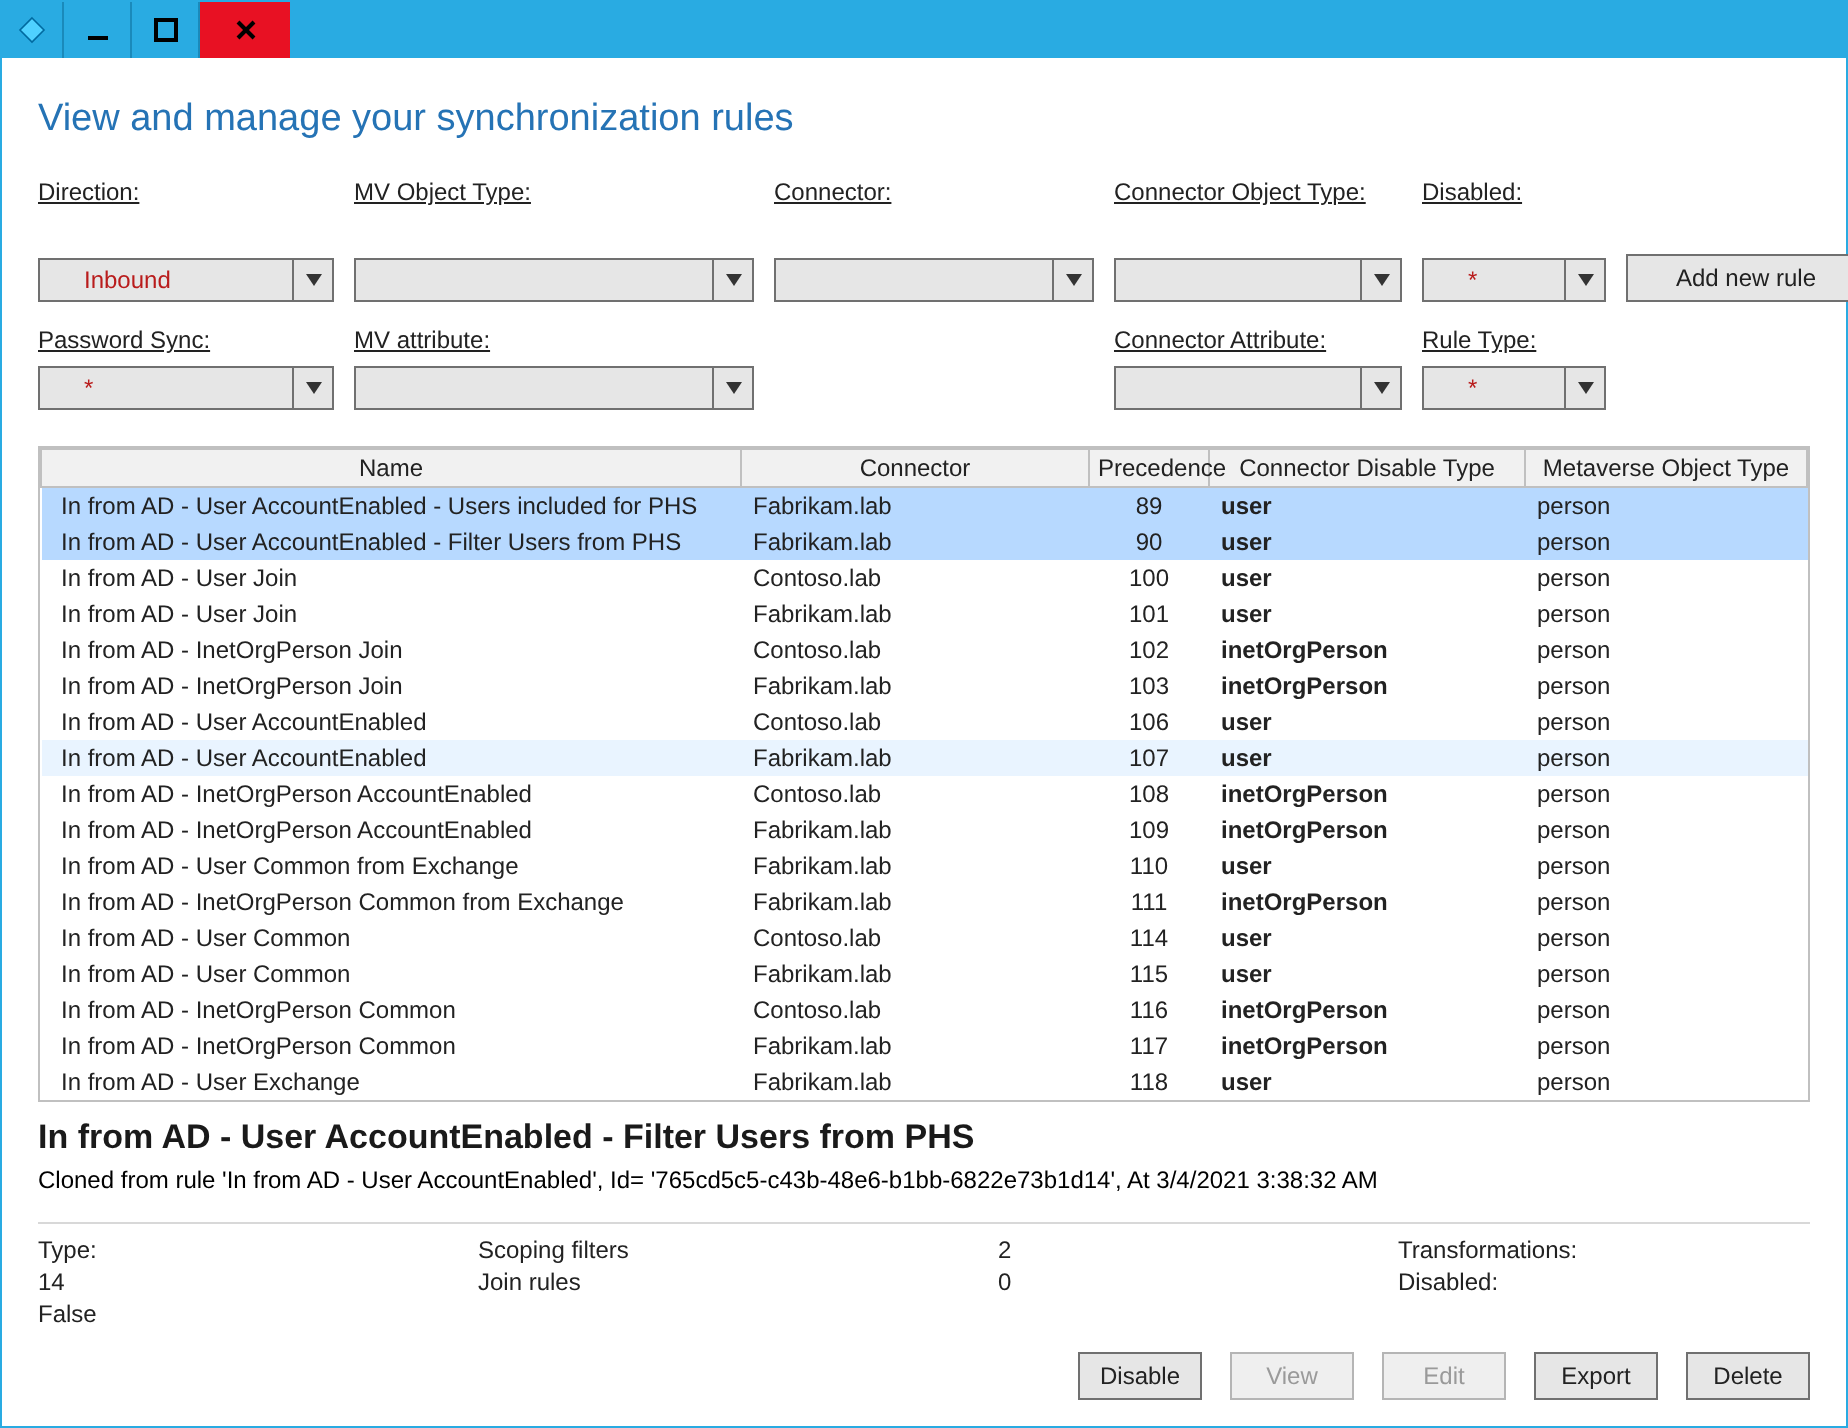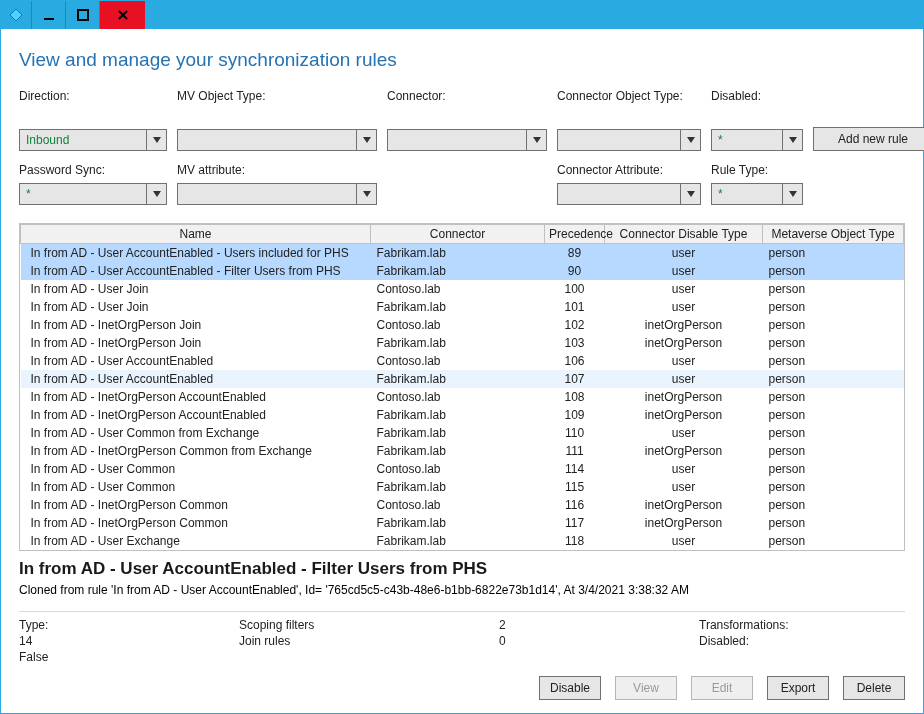--- a/index.html
+++ b/index.html
@@ -21,25 +21,25 @@
   .win-btn.min, .win-btn.max { }
   .win-btn.close { background:#e81123; width:46px; }
   .win-btn svg { width:12px; height:12px; }
 
   .content { padding:16px 18px 10px 18px; }
 
   .page-heading { color:#2573b5; font-size:19px; font-weight:400; margin:4px 0 18px 0; }
 
   
   .filters { display:grid; grid-template-columns: 148px 200px 160px 144px 92px auto; column-gap:10px; row-gap:4px; align-items:end; font-size:12px; }
-  .field-label { font-size:12px; color:#222; margin-bottom:2px; }
+  .field-label { font-size:12px; color:#222; margin-bottom:2px;text-decoration:underline; }
   .select-box {
     height:22px; border:1px solid #707070; background:#e6e6e6;
-    display:flex; align-items:center; position:relative; padding:0 22px 0 6px;
-    font-size:12px; color:#15803d; cursor:pointer;
+    display:flex; align-items:center; position:relative; padding:0 22px 0 22px;
+    font-size:12px; color:#b91c1c; cursor:pointer;
   }
   .select-box .caret {
     position:absolute; right:0; top:0; width:20px; height:100%;
     border-left:1px solid #707070; display:flex; align-items:center; justify-content:center;
   }
   .select-box .caret svg { width:8px; height:6px; }
   .col1 { grid-column:1; }
   .col2 { grid-column:2; }
   .col3 { grid-column:3; }
   .col4 { grid-column:4; }
@@ -60,21 +60,21 @@
   table.grid th {
     background:#f1f1f1; font-weight:400; text-align:center; border:1px solid #c0c0c0;
     padding:2px 4px; height:18px; color:#222;
   }
   table.grid td { padding:2px 6px; border:0; height:18px; color:#222; }
   table.grid tbody tr.selected { background:#b7d9ff; }
   table.grid tbody tr.highlight { background:#e9f4ff; }
   .c-name { width:350px; text-align:left; padding-left:8px; }
   .c-conn { width:174px; text-align:left; }
   .c-prec { width:60px; text-align:center; }
-  .c-cot  { width:158px; text-align:center; }
+  .c-cot  { width:158px; text-align:left;font-weight:bold; }
   .c-mvot { width:140px; text-align:left; }
   table.grid td.c-name { padding-left:10px; }
 
   .rule-heading { font-size:17px; font-weight:700; margin:8px 0 4px 0; color:#1a1a1a; }
   .rule-desc { font-size:12px; color:#000000; margin-bottom:14px; }
 
   hr.sep { border:none; border-top:1px solid #d8d8d8; margin:8px 0 6px 0; }
 
   .details-grid { display:grid; grid-template-columns: 220px 260px 200px 80px; row-gap:2px; font-size:12px; color:#222; }
 

